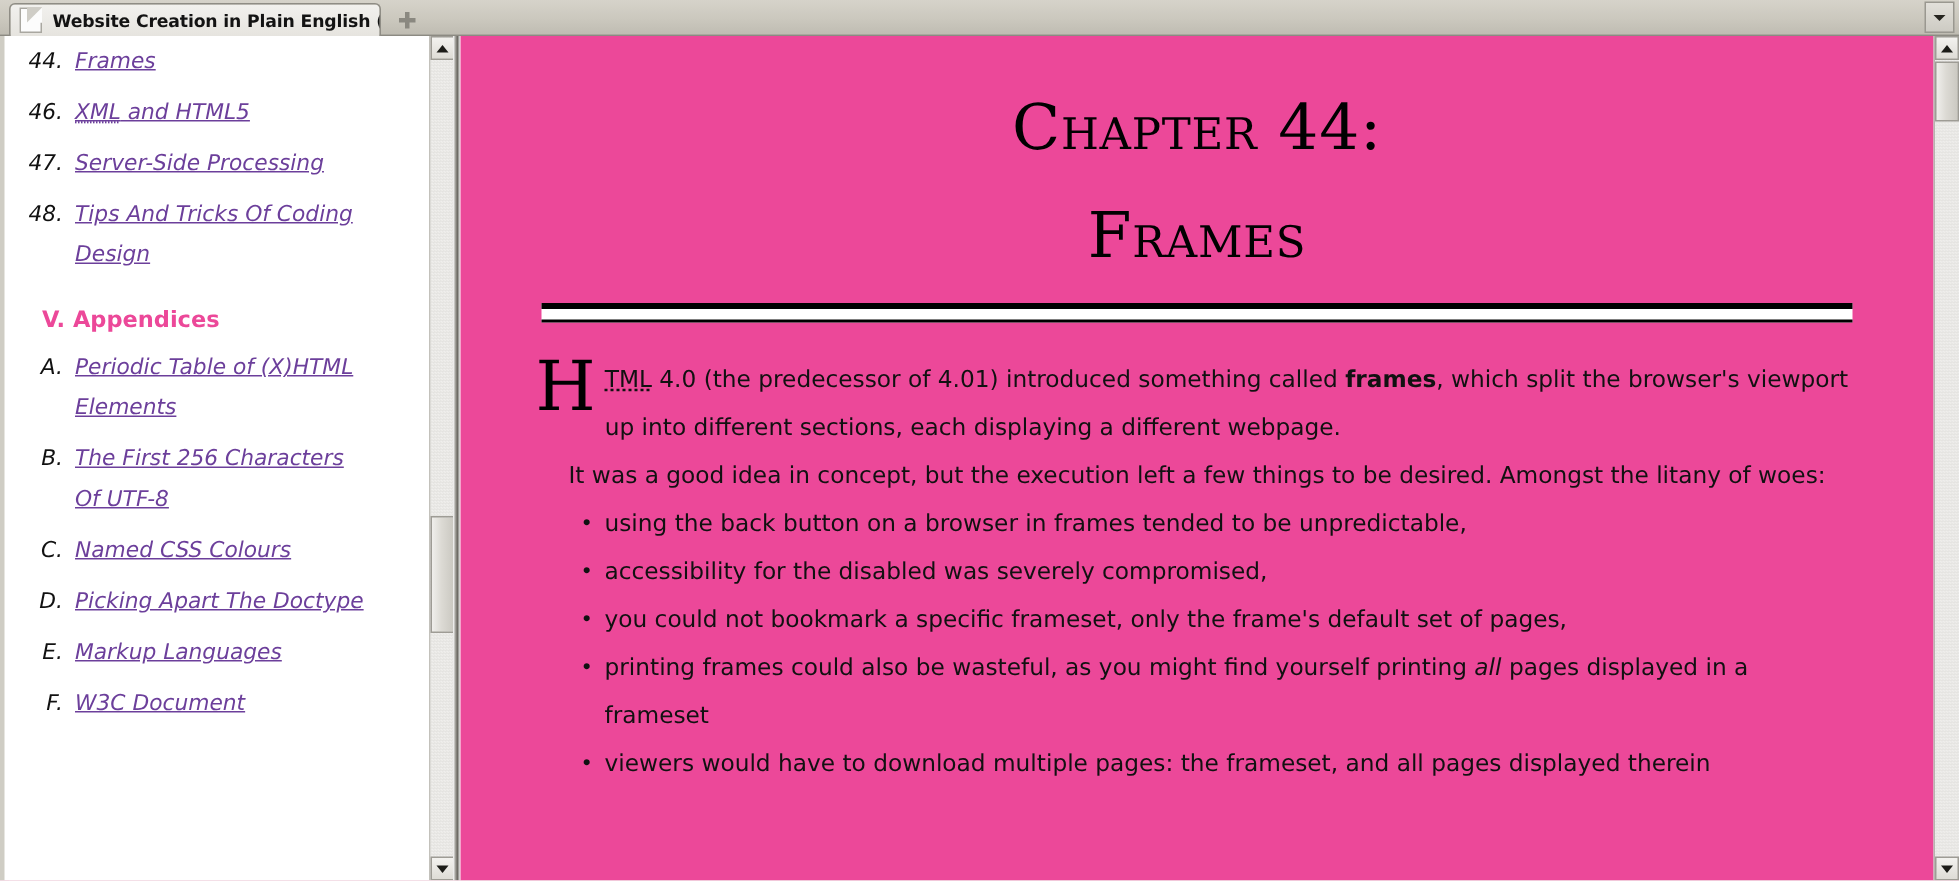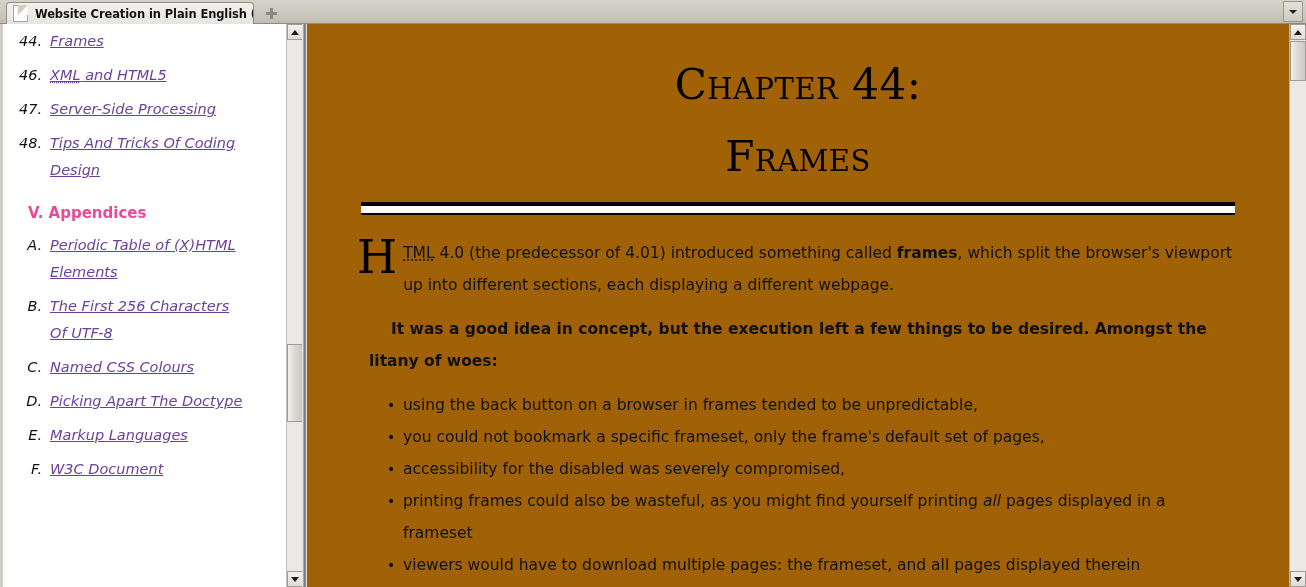--- a/index.html
+++ b/index.html
@@ -176,21 +176,21 @@
     position: absolute;
     left: 299px; top: 0;
     width: 5px; height: 563px;
     background: linear-gradient(to right, #ffffff 0%, #8f8d86 40%, #6e6c66 60%, #ffffff 100%);
   }
   .frame-main {
     position: absolute;
     left: 304px; top: 0;
     width: 982px;
     height: 563px;
-    background: #a16207;
+    background: #ec4899;
     overflow: hidden;
   }
 
   
   .nav-sb {
     position: absolute;
     right: 0; top: 0;
     width: 16px; height: 563px;
     background: repeating-conic-gradient(#f1f0ee 0% 25%, #e3e2df 0% 50%) 50% / 2px 2px;
     border-left: 1px solid #c3c1bb;
@@ -292,23 +292,22 @@
     font-size: 46px;
     line-height: 40px;
     padding: 0 6px 0 0;
     color: #000000;
   }
   .abbr {
     text-decoration: underline dotted;
     text-underline-offset: 2px;
   }
   p.cont {
-    margin: 12px;
+    margin: 0;
     text-indent: 22px;
-    font-weight: bold;
   }
   ul.woes {
     margin: 0;
     padding: 0 0 0 30px;
     list-style: none;
   }
   ul.woes li {
     position: relative;
     padding-left: 16px;
     line-height: 32px;
@@ -423,22 +422,22 @@
           <div class="body-wrap">
 
             <p class="lead">
               <span class="dropcap">H</span><span class="abbr">TML</span><span> 4.0 (the predecessor of 4.01) introduced something called </span><strong>frames</strong><span>, which split the browser's viewport up into different sections, each displaying a different webpage.</span>
             </p>
 
             <p class="cont">It was a good idea in concept, but the execution left a few things to be desired. Amongst the litany of woes:</p>
 
             <ul class="woes">
               <li>using the back button on a browser in frames tended to be unpredictable,</li>
+              <li>accessibility for the disabled was severely compromised,</li>
               <li>you could not bookmark a specific frameset, only the frame's default set of pages,</li>
-              <li>accessibility for the disabled was severely compromised,</li>
               <li><span>printing frames could also be wasteful, as you might find yourself printing </span><em>all</em><span> pages displayed in a frameset</span></li>
               <li>viewers would have to download multiple pages: the frameset, and all pages displayed therein</li>
             </ul>
           </div>
         </div>
       </div>
     </div>
 
     <div class="outer-sb">
       <div class="sb-btn up">

